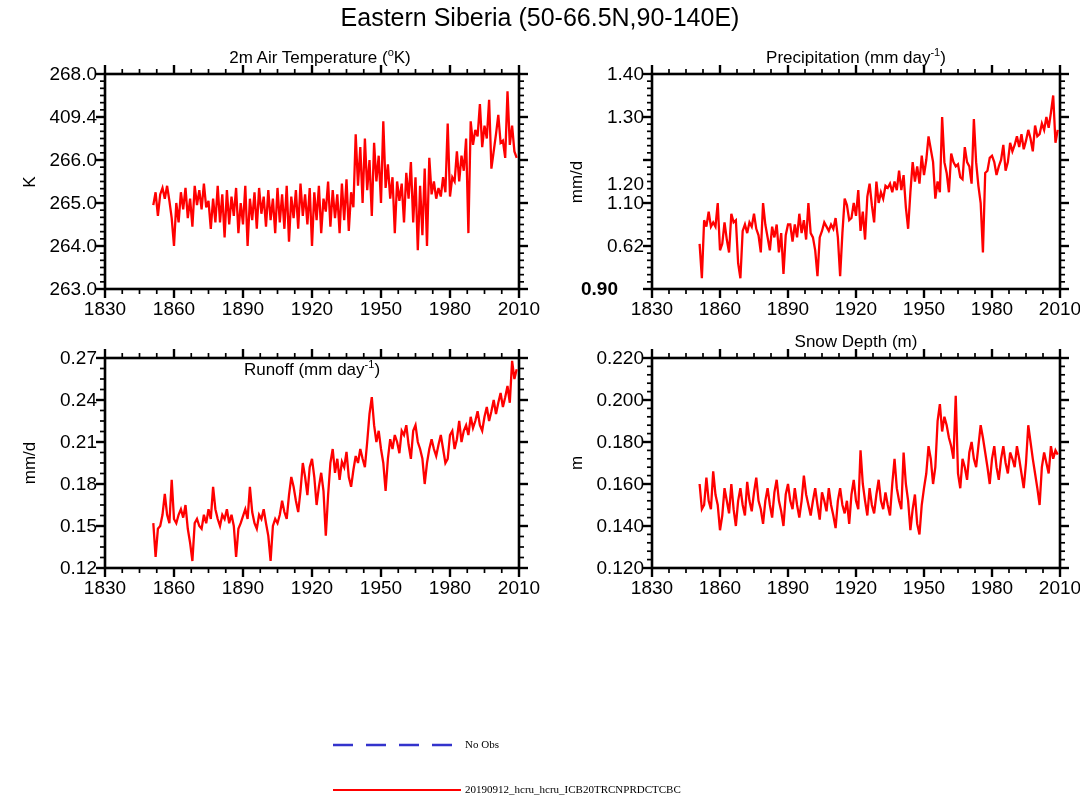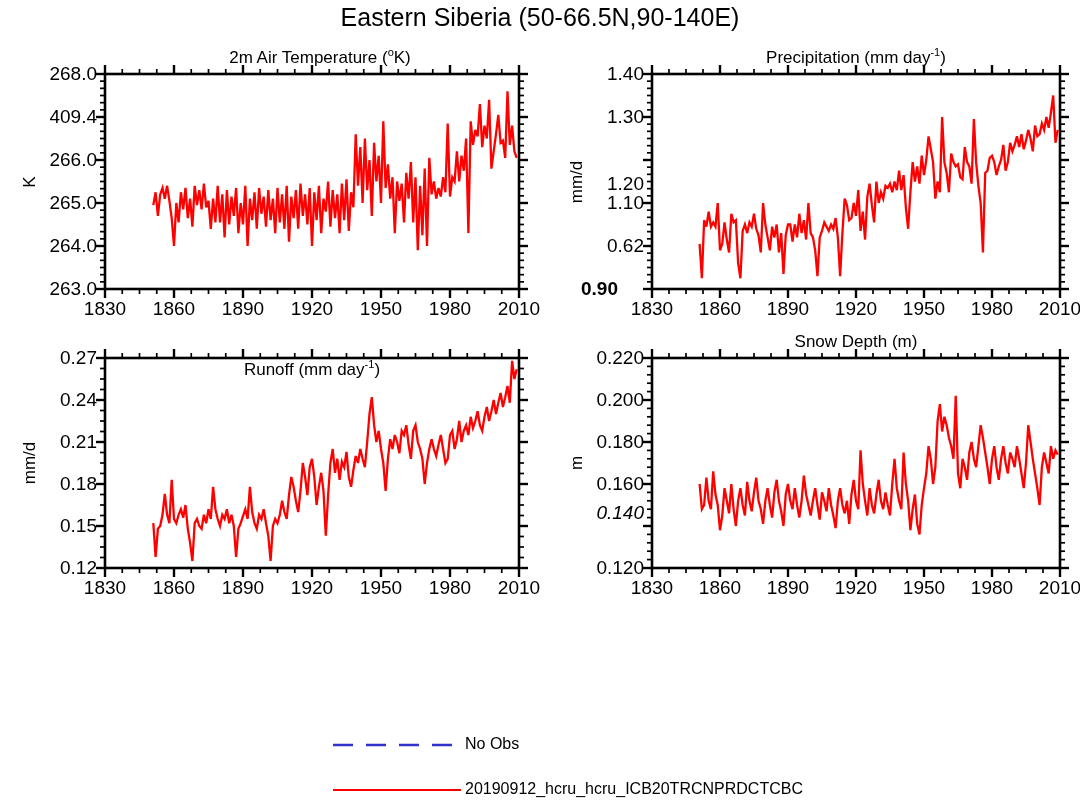--- a/index.html
+++ b/index.html
@@ -4,21 +4,21 @@
 <style>
   html,body{margin:0;padding:0;background:#fff;}
   body{width:1080px;height:802px;font-family:"Liberation Sans",sans-serif;color:#000;position:relative;overflow:hidden;}
   #figure{position:absolute;left:0;top:0;width:1080px;height:802px;}
   .fig-title{position:absolute;left:0;top:0;width:1080px;text-align:center;font-size:25px;line-height:34px;}
   .panel-title{position:absolute;text-align:center;font-size:17px;line-height:20px;}
   .axis-ylabel{position:absolute;font-size:17px;transform:rotate(-90deg);transform-origin:50% 50%;white-space:nowrap;}
   .tick-label{position:absolute;font-size:19px;white-space:nowrap;}
   .ytick-label{text-align:right;}
   .xtick-label{text-align:center;}
-  .legend-text{position:absolute;font-size:16px;white-space:nowrap;line-height:14px;}
+  .legend-text{position:absolute;font-size:11px;white-space:nowrap;line-height:14px;font-family:Liberation Serif, serif;}
   sup{font-size:0.65em;vertical-align:super;line-height:0;}
   svg{display:block;}
 </style>
 </head>
 <body>
 
 <div id="figure">
 
   <div class="fig-title">Eastern Siberia (50-66.5N,90-140E)</div>
 
@@ -407,21 +407,21 @@
         <defs>
           <clipPath id="clip2">
             <rect x="14" y="14" width="414" height="210"></rect>
           </clipPath>
         </defs>
         <polyline points="62.30,179.20 64.60,212.80 66.90,184.80 69.20,182.00 71.50,170.80 73.80,149.80 76.10,170.80 78.40,179.20 80.70,135.80 83.00,175.00 85.30,179.20 87.60,170.80 89.90,165.20 92.20,173.60 94.50,161.00 96.80,184.80 99.10,198.80 101.40,217.00 103.70,179.20 106.00,175.00 108.30,182.00 110.60,184.80 112.90,170.80 115.20,179.20 117.50,165.20 119.80,175.00 122.10,142.80 124.40,165.20 126.70,175.00 129.00,182.00 131.30,170.80 133.60,175.00 135.90,165.20 138.20,179.20 140.50,170.80 142.80,182.00 145.10,212.80 147.40,184.80 149.70,179.20 152.00,172.20 154.30,165.20 156.60,175.00 158.90,142.80 161.20,168.00 163.50,179.20 165.80,184.80 168.10,170.80 170.40,175.00 172.70,165.20 175.00,179.20 177.30,191.80 179.60,217.00 181.90,182.00 184.20,175.00 186.50,179.20 188.80,170.80 191.10,156.80 193.40,168.00 195.70,175.00 198.00,151.20 200.30,133.00 202.60,142.80 204.90,156.80 207.20,168.00 209.50,147.00 211.80,119.00 214.10,133.00 216.40,151.20 218.70,123.20 221.00,114.80 223.30,133.00 225.60,161.00 227.90,142.80 230.20,128.80 232.50,147.00 234.80,191.80 237.10,151.20 239.40,119.00 241.70,105.00 244.00,128.80 246.30,114.80 248.60,135.80 250.90,117.60 253.20,123.20 255.50,107.80 257.80,133.00 260.10,142.80 262.40,126.00 264.70,112.00 267.00,119.00 269.30,105.00 271.60,114.80 273.90,123.20 276.20,98.00 278.50,70.00 280.80,53.20 283.10,81.20 285.40,98.00 287.70,86.80 290.00,105.00 292.30,119.00 294.60,147.00 296.90,114.80 299.20,95.20 301.50,105.00 303.80,91.00 306.10,98.00 308.40,109.20 310.70,86.80 313.00,91.00 315.30,81.20 317.60,100.80 319.90,114.80 322.20,86.80 324.50,81.20 326.80,98.00 329.10,105.00 331.40,114.80 333.70,140.00 336.00,119.00 338.30,105.00 340.60,95.20 342.90,105.00 345.20,112.00 347.50,100.80 349.80,91.00 352.10,105.00 354.40,119.00 356.70,114.80 359.00,91.00 361.30,86.80 363.60,105.00 365.90,95.20 368.20,77.00 370.50,98.00 372.80,86.80 375.10,81.20 377.40,91.00 379.70,72.80 382.00,84.00 384.30,77.00 386.60,67.20 388.90,81.20 391.20,86.80 393.50,72.80 395.80,63.00 398.10,77.00 400.40,67.20 402.70,56.00 405.00,70.00 407.30,58.80 409.60,49.00 411.90,63.00 414.20,53.20 416.50,42.00 418.80,58.80 421.10,16.80 423.40,35.00 425.70,25.20" fill="none" stroke="#ff0000" stroke-width="2.3" clip-path="url(#clip2)"></polyline>
       </svg>
       <div class="panel-title" style="left: 652px; top: 332px; width: 408px;">Snow Depth (m)</div>
       <div class="axis-ylabel" style="left: 547px; top: 453px; width: 60px; text-align: center;">m</div>
       <div class="tick-label ytick-label" style="left: 560px; width: 84px; top: 557px;">0.120</div>
-      <div class="tick-label ytick-label" style="left: 560px; width: 84px; top: 502px; font-style: italic;">0.140</div>
+      <div class="tick-label ytick-label" style="left: 560px; width: 84px; top: 515px;">0.140</div>
       <div class="tick-label ytick-label" style="left: 560px; width: 84px; top: 473px;">0.160</div>
       <div class="tick-label ytick-label" style="left: 560px; width: 84px; top: 431px;">0.180</div>
       <div class="tick-label ytick-label" style="left: 560px; width: 84px; top: 389px;">0.200</div>
       <div class="tick-label ytick-label" style="left: 560px; width: 84px; top: 347px;">0.220</div>
       <div class="tick-label xtick-label" style="left: 617px; width: 70px; top: 577px;">1830</div>
       <div class="tick-label xtick-label" style="left: 685px; width: 70px; top: 577px;">1860</div>
       <div class="tick-label xtick-label" style="left: 753px; width: 70px; top: 577px;">1890</div>
       <div class="tick-label xtick-label" style="left: 821px; width: 70px; top: 577px;">1920</div>
       <div class="tick-label xtick-label" style="left: 889px; width: 70px; top: 577px;">1950</div>
       <div class="tick-label xtick-label" style="left: 957px; width: 70px; top: 577px;">1980</div>

